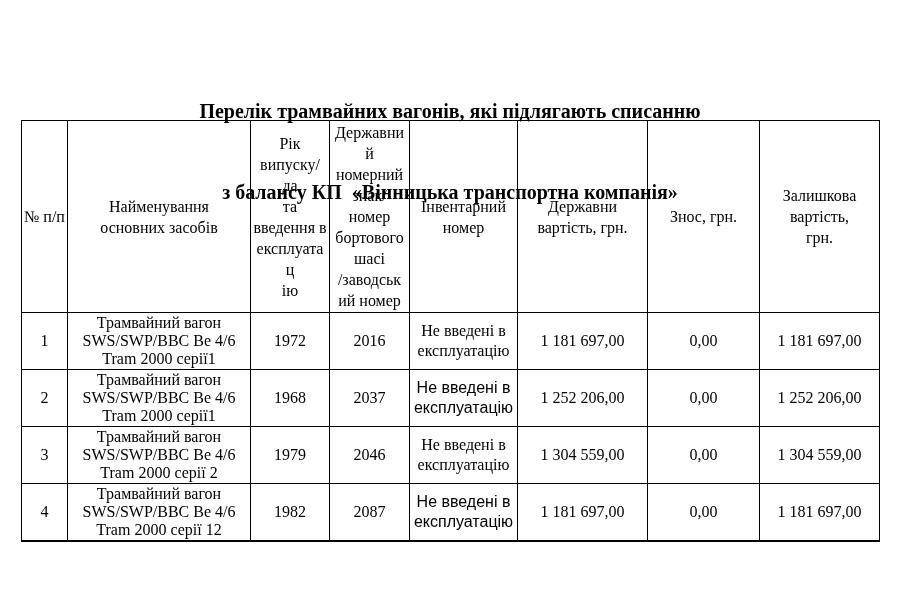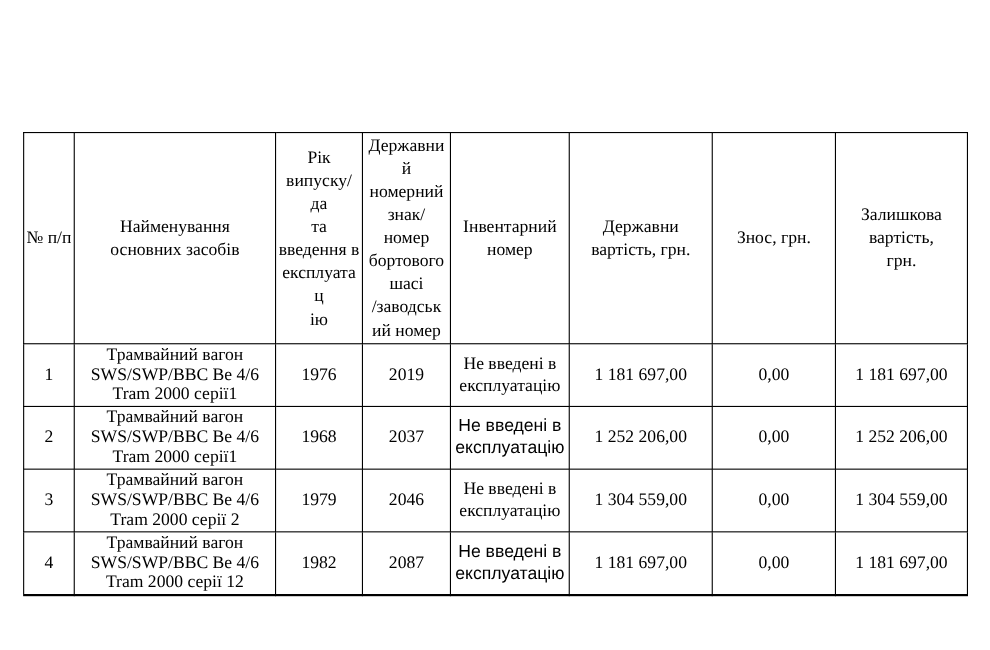--- a/index.html
+++ b/index.html
@@ -71,20 +71,24 @@
   }
   tr.total-row td {
     font-weight: bold;
   }
 </style>
 </head>
 <body>
 
 <div class="page">
 
+  <div class="title">
+    <div>Перелік трамвайних вагонів, які підлягають списанню</div>
+    <div>з балансу КП  «Вінницька транспортна компанія»</div>
+  </div>
 
   <table class="doc-table">
     <colgroup>
       <col style="width:46px">
         <col style="width:183px">
         <col style="width:79px">
         <col style="width:80px">
       <col style="width:108px">
         <col style="width:130px">
         <col style="width:112px">
@@ -119,22 +123,22 @@
       <th>Залишкова
 вартість,
 грн.</th>
     </tr>
 
     <tr style="height:56px">
       <td>1</td>
       <td class="cell-name">Трамвайний вагон
 SWS/SWP/BBC Be 4/6
 Tram 2000 серії1</td>
-      <td>1976</td>
-      <td>2019</td>
+      <td>1972</td>
+      <td>2016</td>
       <td class="cell-inventory">Не введені в
 експлуатацію</td>
       <td>1 181 697,00</td>
       <td>0,00</td>
       <td>1 181 697,00</td>
     </tr>
 
     <tr style="height:57px">
       <td>2</td>
       <td class="cell-name">Трамвайний вагон

